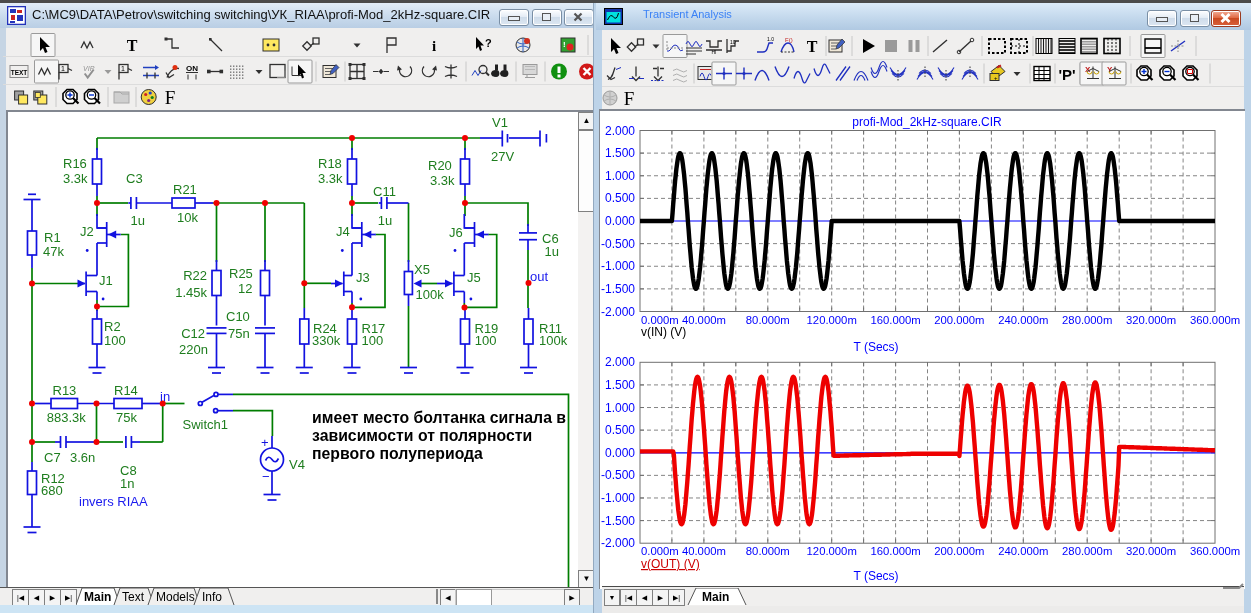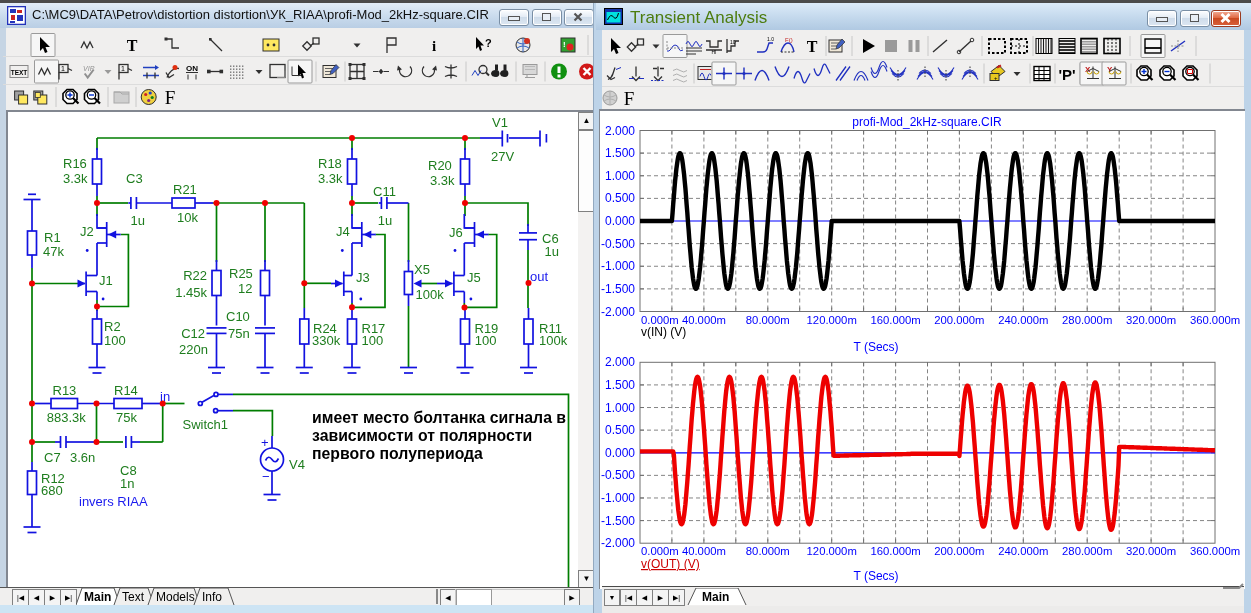--- a/index.html
+++ b/index.html
@@ -10,21 +10,21 @@
 <div style="left:0;top:0;width:1251px;height:3px;background:#4b4b4b"></div>
 <div style="left:0;top:3px;width:598px;height:25px;background:linear-gradient(#e2edf8,#cbdcee 50%,#b9cee4)"></div>
 <svg style="left:7px;top:6px" width="19" height="19" viewBox="0 0 19 19">
     <rect x="0.5" y="0.5" width="18" height="18" fill="#fff" stroke="#2233bb" stroke-width="1.6"></rect>
     <rect x="3" y="3" width="6" height="4" fill="#2233bb"></rect>
     <rect x="10" y="4" width="5" height="3" fill="#cc2222"></rect>
     <rect x="4" y="9" width="4" height="5" fill="#cc2222"></rect>
     <rect x="10" y="9" width="6" height="6" fill="#2233bb"></rect>
     <rect x="3" y="15" width="5" height="2" fill="#2233bb"></rect>
   </svg>
-<div style="left:32px;top:7px;width:460px;height:18px;font-size:13px;color:#101010;white-space:nowrap">C:\MC9\DATA\Petrov\distortion distortion\УК_RIAA\profi-Mod_2kHz-square.CIR</div>
+<div style="left:32px;top:7px;width:460px;height:18px;font-size:13px;color:#101010;white-space:nowrap">C:\MC9\DATA\Petrov\switching switching\УК_RIAA\profi-Mod_2kHz-square.CIR</div>
 <div class="tbtn" style="left:499px;top:9px"></div>
 <div style="left:508px;top:16px;width:10px;height:3px;background:#e8eef5;border:1px solid #555"></div>
 <div class="tbtn" style="left:531.5px;top:9px"></div>
 <div style="left:541.5px;top:13px;width:7px;height:6px;border:1.5px solid #555;background:#e8eef5"></div>
 <div class="tbtn" style="left:564px;top:9px"></div>
 <svg style="left:572px;top:11px" width="12" height="12" viewBox="0 0 12 12">
     <path d="M2.5,2.5 L9.5,9.5 M2.5,9.5 L9.5,2.5" stroke="#555" stroke-width="2.2"></path>
   </svg>
 <div style="left:0;top:28px;width:593px;height:82px;background:#f0efee;border-left:6px solid #c6d5e4"></div>
 <div style="left:3px;top:56px;width:590px;height:1px;background:#dcdcdc"></div>
@@ -594,21 +594,21 @@
 <div style="left:593px;top:0;width:1.5px;height:613px;background:#93a9c0"></div>
 <div style="left:594px;top:0;width:8px;height:613px;background:#bdd3e8"></div>
 <div style="left:1244px;top:0;width:7px;height:613px;background:#bdd3e8"></div>
 <div style="left:593px;top:0;width:658px;height:3px;background:#4b4b4b"></div>
 <div style="left:596px;top:3px;width:655px;height:27px;background:linear-gradient(#dcebf9,#c3d8ec 55%,#b0c9e2)"></div>
 <svg style="left:604px;top:8px" width="19" height="17" viewBox="0 0 19 17">
     <rect x="0.5" y="0.5" width="18" height="16" fill="#1133aa" stroke="#000"></rect>
     <rect x="2.5" y="4" width="14" height="10.5" fill="#00e0e0"></rect>
     <path d="M3.5,12 q3,-7 6,-3 q3,4 5,-4" stroke="#000" fill="none"></path>
   </svg>
-<div style="left:630px;top:8px;font-size:17px;color:#4d7c0f">Transient Analysis</div>
+<div style="left:643px;top:8px;font-size:11px;color:#3b82f6">Transient Analysis</div>
 <div class="tbtn" style="left:1147px;top:10px"></div>
 <div style="left:1156px;top:17px;width:10px;height:3px;background:#e8eef5;border:1px solid #555"></div>
 <div class="tbtn" style="left:1179.5px;top:10px"></div>
 <div style="left:1189.5px;top:14px;width:7px;height:6px;border:1.5px solid #555;background:#e8eef5"></div>
 <div class="tbtn" style="left:1211px;top:10px;background:linear-gradient(#f3b09b,#e06a44 45%,#c94a22 50%,#d9603a);border-color:#9a3a20"></div>
 <svg style="left:1219px;top:12px" width="13" height="12" viewBox="0 0 13 12">
     <path d="M2.5,2 L10.5,10 M2.5,10 L10.5,2" stroke="#fff" stroke-width="3"></path>
   </svg>
 <div style="left:602px;top:30px;width:642px;height:79px;background:#f0efee"></div>
 <div style="left:602px;top:59px;width:642px;height:1px;background:#dcdcdc"></div>

